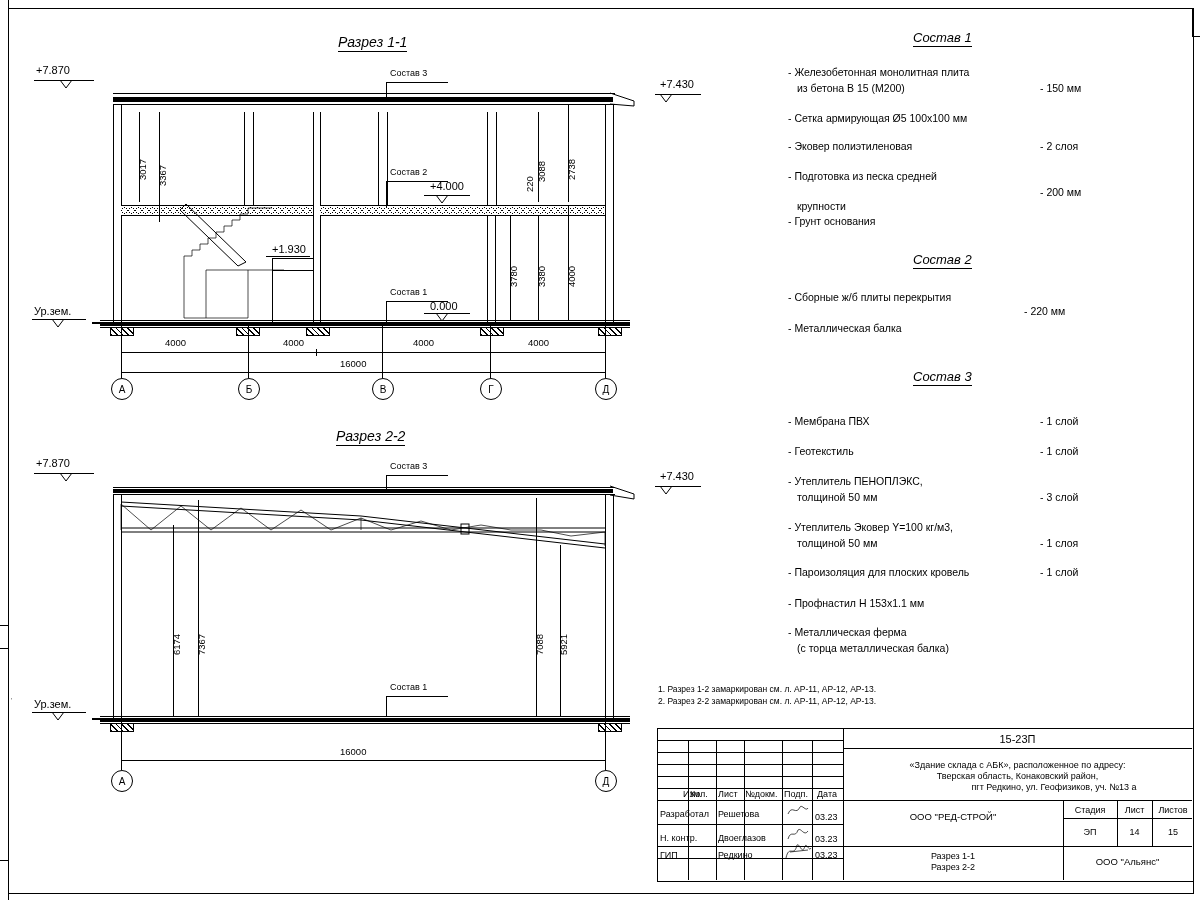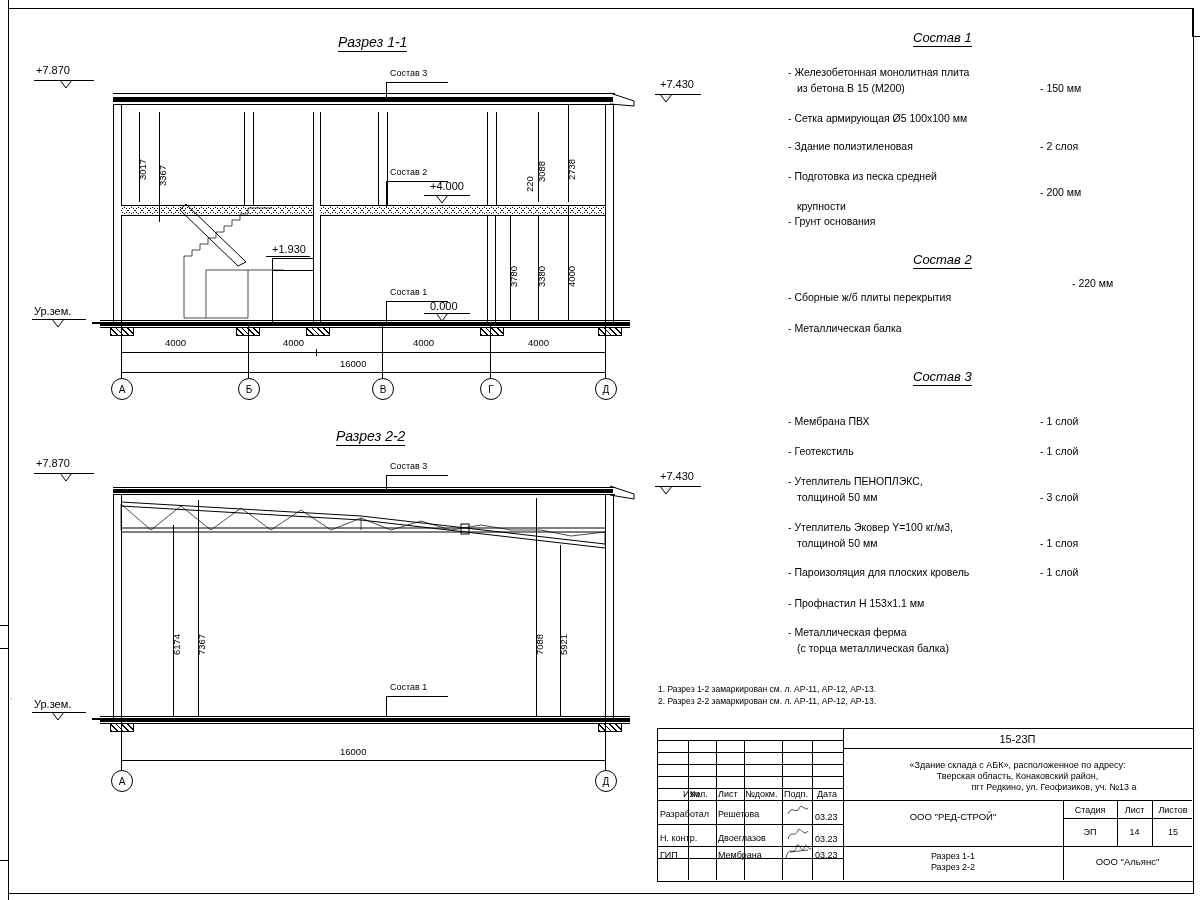--- a/index.html
+++ b/index.html
@@ -387,40 +387,40 @@
     <span>- Железобетонная  монолитная плита</span></div>
   <div class="spec-item" style="left:797px;top:82px;">
     <span>из бетона В 15 (М200)</span></div>
   <div class="spec-val" style="left:1040px;top:82px;">
     <span>- 150 мм</span></div>
 
   <div class="spec-item" style="left:788px;top:112px;">
     <span>- Сетка армирующая Ø5 100х100 мм</span></div>
 
   <div class="spec-item" style="left:788px;top:140px;">
-    <span>- Здание полиэтиленовая</span></div>
+    <span>- Эковер полиэтиленовая</span></div>
   <div class="spec-val" style="left:1040px;top:140px;">
     <span>-  2 слоя</span></div>
 
   <div class="spec-item" style="left:788px;top:170px;">
     <span>- Подготовка из песка средней</span></div>
   <div class="spec-item" style="left:797px;top:200px;">
     <span>крупности</span></div>
   <div class="spec-val" style="left:1040px;top:186px;">
     <span>- 200 мм</span></div>
 
   <div class="spec-item" style="left:788px;top:215px;">
     <span>- Грунт основания</span></div>
 
   <div class="t" style="left:913px;top:252px;font-style:italic;font-size:13px;">
     <span class="underline">Состав 2</span>
   </div>
   <div class="spec-item" style="left:788px;top:291px;">
     <span>- Сборные ж/б плиты перекрытия</span></div>
-  <div class="spec-val" style="left:1024px;top:277px;margin-left:48px;">
+  <div class="spec-val" style="left:1024px;top:305px;">
     <span>- 220 мм</span></div>
   <div class="spec-item" style="left:788px;top:322px;">
     <span>- Металлическая балка</span></div>
 
   <div class="t" style="left:913px;top:369px;font-style:italic;font-size:13px;">
     <span class="underline">Состав 3</span>
   </div>
   <div class="spec-item" style="left:788px;top:415px;">
     <span>- Мембрана ПВХ</span></div>
   <div class="spec-val" style="left:1040px;top:415px;">
@@ -511,21 +511,21 @@
     <span>Двоеглазов</span></div>
   <div class="stamp-txt" style="left:815px;top:834px;">
     <span>03.23</span></div>
   <svg style="left:786px;top:826px;width:24px;height:16px;">
     <path class="sg-thin" d="M2,13 C5,3 9,13 12,4 C15,1 18,11 22,5"></path>
   </svg>
 
   <div class="stamp-txt" style="left:660px;top:850px;">
     <span>ГИП</span></div>
   <div class="stamp-txt" style="left:718px;top:850px;">
-    <span>Мембрана</span></div>
+    <span>Редкино</span></div>
   <div class="stamp-txt" style="left:815px;top:850px;">
     <span>03.23</span></div>
   <svg style="left:784px;top:842px;width:28px;height:18px;">
     <path class="sg-thin" d="M2,16 C5,2 10,16 13,3 C16,1 18,14 21,4 C23,1 25,10 27,6"></path>
     <path class="sg-thin" d="M6,10 L24,8"></path>
   </svg>
 
   <div class="dl h" style="left:843px;top:748px;width:349px;"></div>
   <div class="dl h" style="left:843px;top:800px;width:349px;"></div>
   <div class="dl h" style="left:843px;top:846px;width:349px;"></div>

